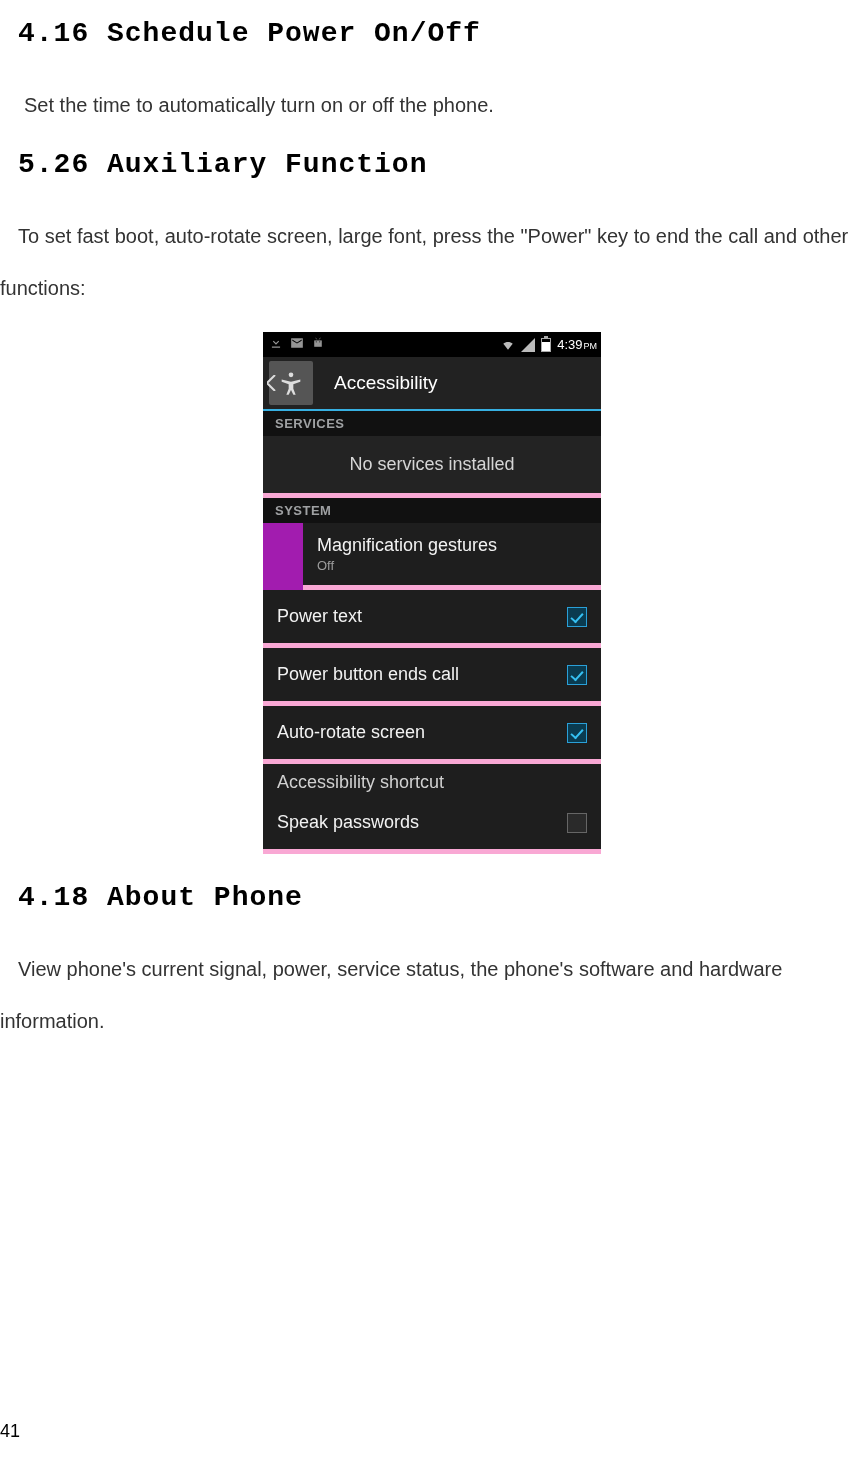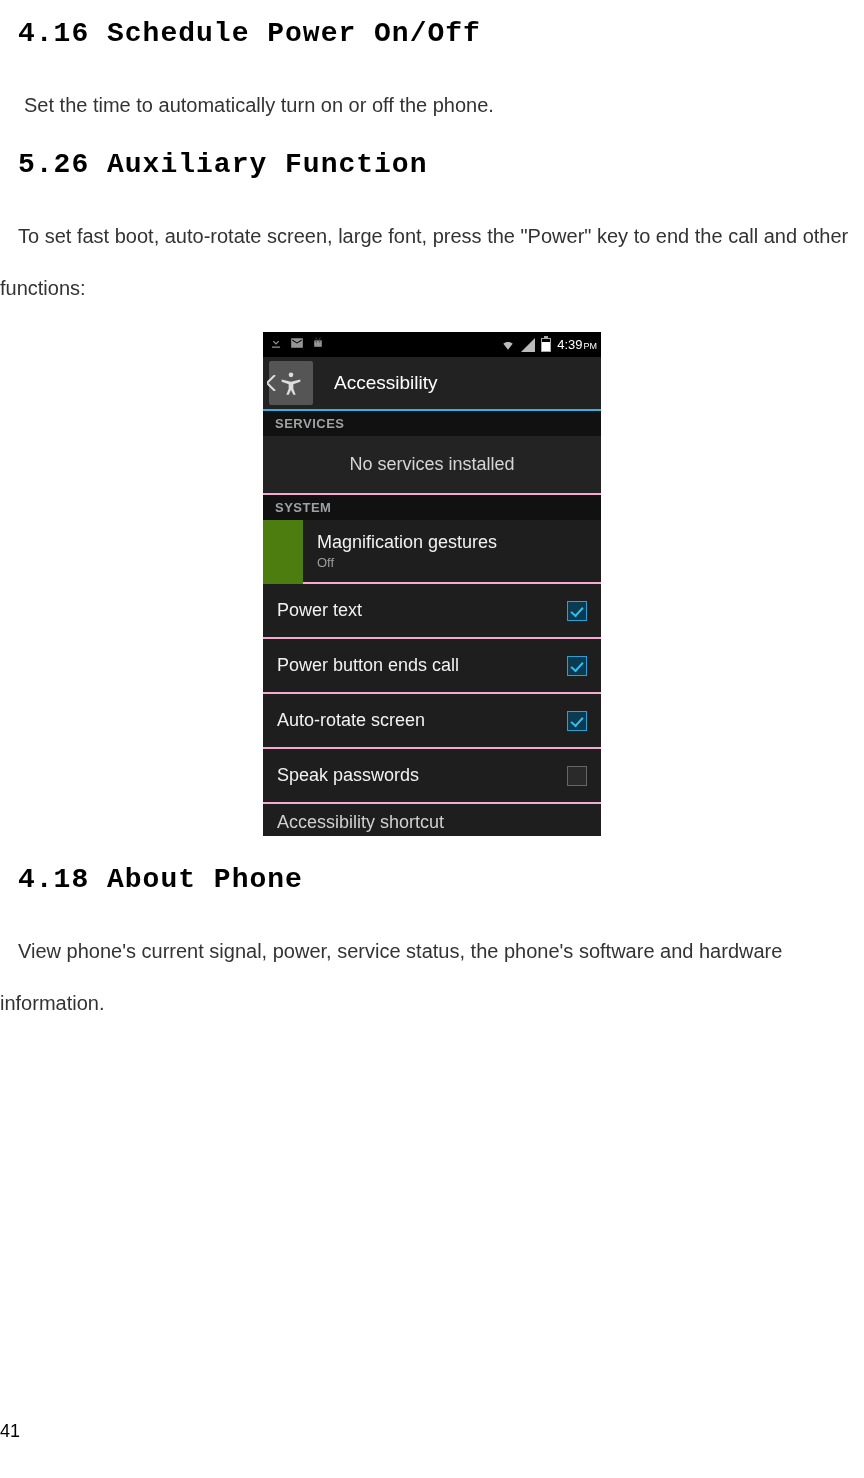--- a/index.html
+++ b/index.html
@@ -33,21 +33,21 @@
     text-indent: 18px;
     padding-left: 0;
   }
   .screenshot-wrap {
     display: flex;
     justify-content: center;
     margin: 6px 0 28px 0;
   }
   .phone {
     width: 338px;
-    background: #4d7c0f;
+    background: #a21caf;
     position: relative;
   }
   .statusbar {
     height: 25px;
     background: #000;
     display: flex;
     align-items: center;
     justify-content: flex-end;
     padding: 0 4px;
     gap: 6px;
@@ -113,21 +113,21 @@
   .section-hdr {
     background: #111;
     color: #9fa1a3;
     font-size: 13px;
     font-weight: bold;
     letter-spacing: 0.5px;
     padding: 5px 12px 5px 12px;
   }
   .row {
     background: #1e1e1e;
-    border-bottom: 2px solid #f9a8d4;
+    border-bottom: 5px solid #f9a8d4;
     padding: 16px 14px;
     display: flex;
     align-items: center;
     justify-content: space-between;
   }
   .row.tall { padding: 12px 14px; margin-left: 40px; }
   .row .lbl {
     color: #f2f2f2;
     font-size: 18px;
   }
@@ -254,29 +254,29 @@
       <div class="row">
         <span class="lbl">Power button ends call</span>
         <span class="check on"></span>
       </div>
 
       <div class="row">
         <span class="lbl">Auto-rotate screen</span>
         <span class="check on"></span>
       </div>
 
+      <div class="row cut">
+        <span class="lbl">Accessibility shortcut</span>
+      </div>
+
       <div class="row">
         <span class="lbl">Speak passwords</span>
         <span class="check off"></span>
       </div>
 
-      <div class="row cut">
-        <span class="lbl">Accessibility shortcut</span>
-      </div>
-
     </div>
   </div>
 
   <h2 class="heading">4.18 About Phone</h2>
   <p class="para indent">View phone's current signal, power, service status, the phone's software and hardware information.</p>
 
 </div>
 
 <div class="page-num">41</div>
 

